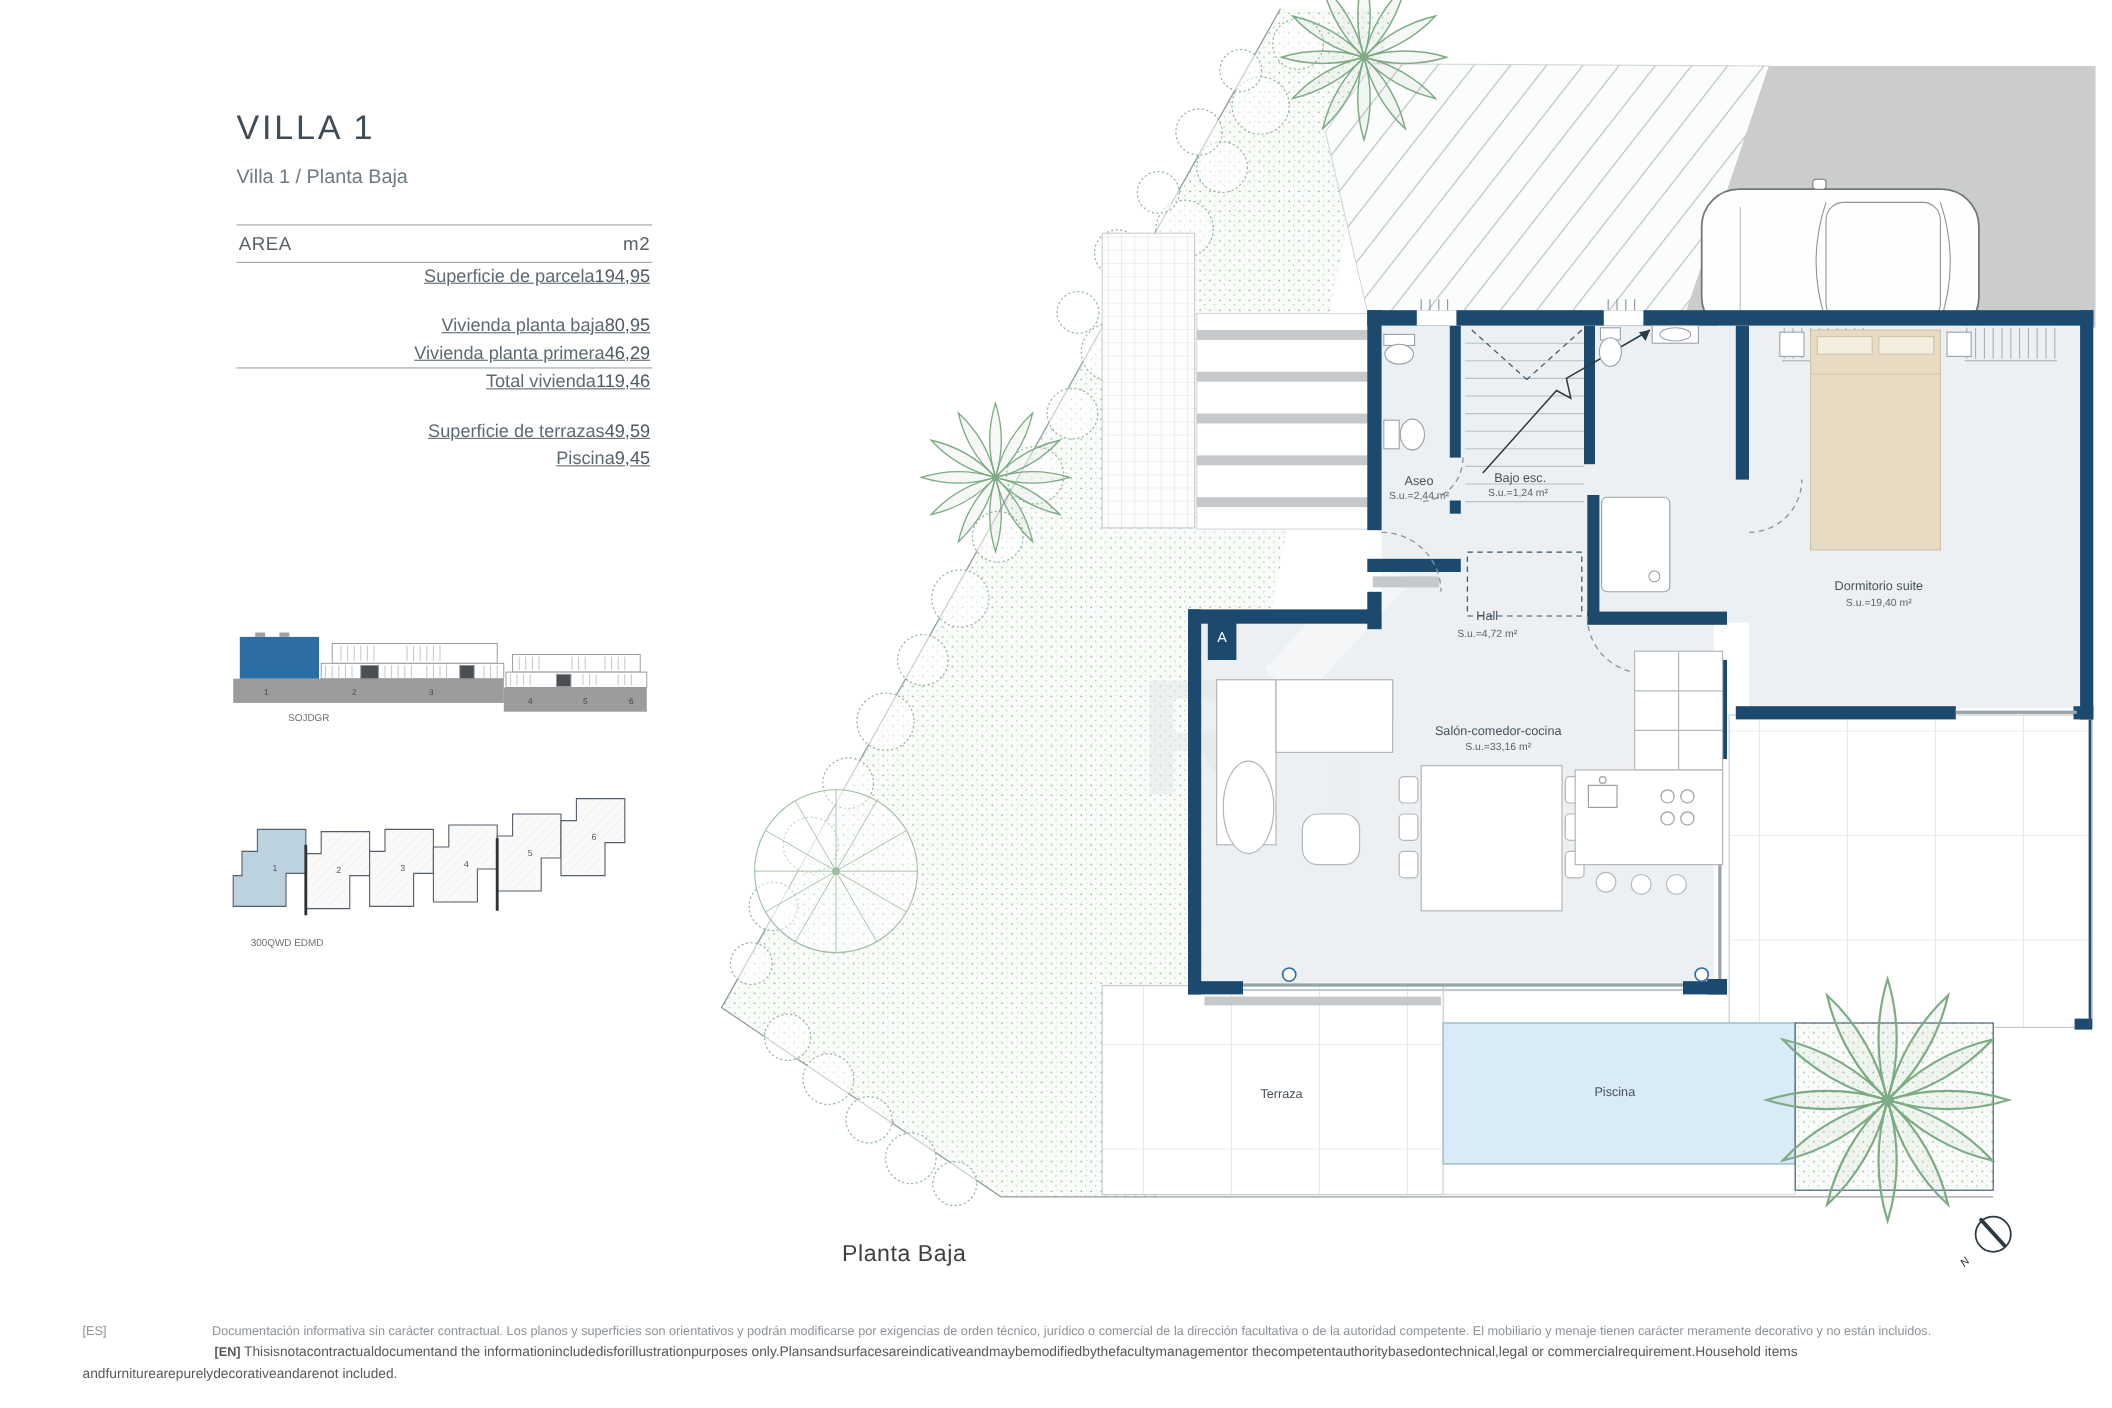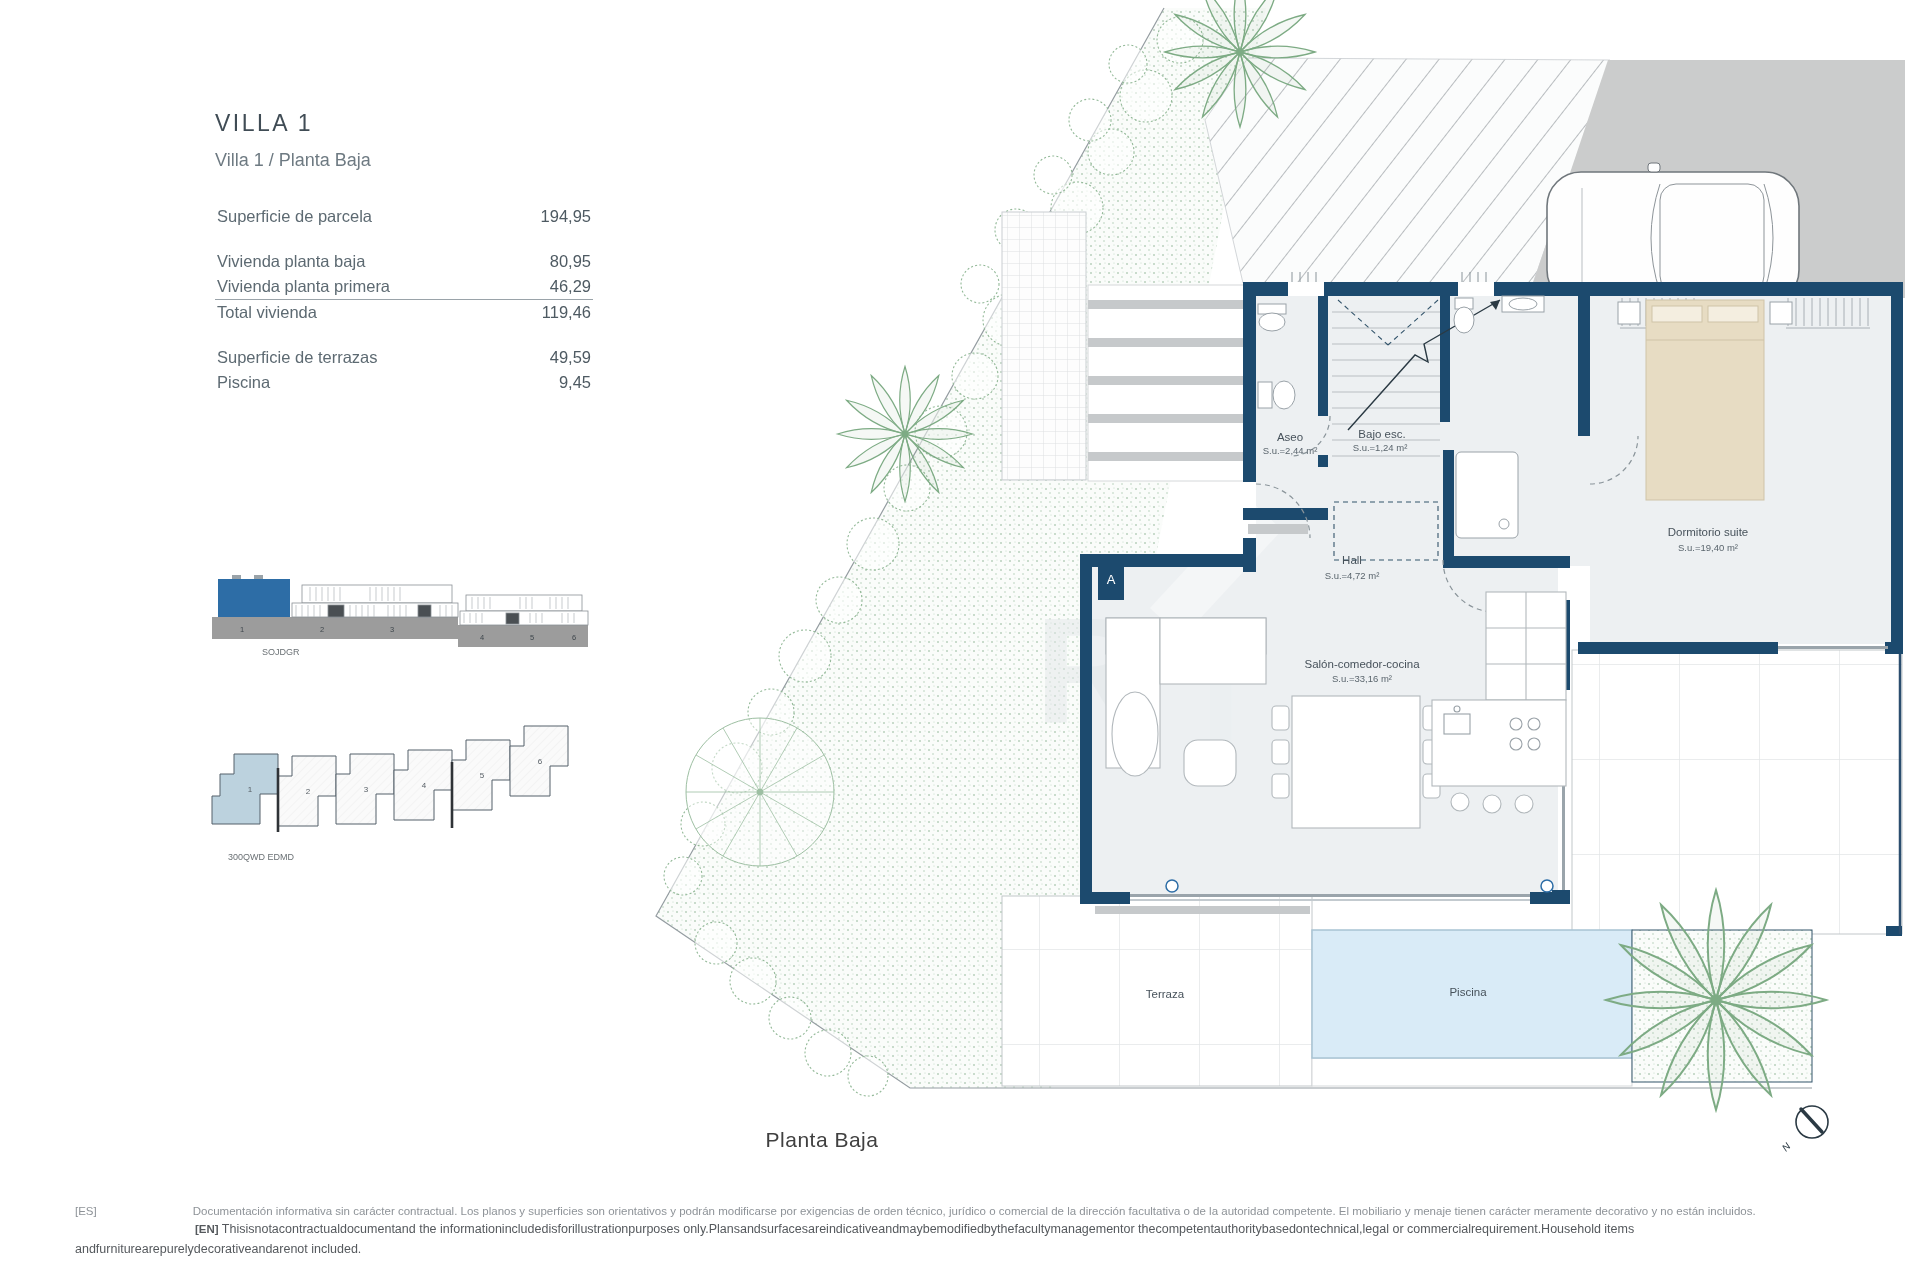--- a/index.html
+++ b/index.html
@@ -1,28 +1,28 @@
 <!DOCTYPE html>
 <html><head>
 <meta charset="utf-8">
 <style>
   html,body{margin:0;padding:0;}
   body{
     width:1920px;height:1280px;position:relative;overflow:hidden;
     background:#ffffff;font-family:"Liberation Sans", sans-serif;
   }
   
-  .page-title{position:absolute;left:215px;top:110px;font-size:23px;letter-spacing:2.5px;
+  .page-title{position:absolute;left:215px;top:98px;font-size:31px;letter-spacing:2.5px;
     color:#404c55;font-weight:500;}
   .page-subtitle{position:absolute;left:215px;top:150px;font-size:18px;color:#6e7a82;}
   .area-table{position:absolute;left:215px;top:204px;width:378px;color:#5d6a72;}
   .at-header{display:flex;justify-content:space-between;border-top:1.5px solid #9aa3a9;
     border-bottom:1.5px solid #9aa3a9;padding:7px 2px 6px;font-size:17px;
     letter-spacing:.5px;color:#56626a;}
-  .at-row{display:flex;justify-content:space-between;padding:3px 2px;font-size:16.5px;}
+  .at-row{display:flex;justify-content:flex-end;padding:3px 2px;font-size:16.5px;text-decoration:underline;}
   .at-row .val{color:#4e5a62;}
   .at-row.underlined{border-bottom:1.5px solid #9aa3a9;}
   .at-sp{height:20px;}
   .diagram{position:absolute;}
   
   .plan-caption{position:absolute;left:722px;top:1128px;width:200px;text-align:center;
     font-size:21px;color:#404040;letter-spacing:.5px;}
   
   .disclaimer{position:absolute;left:75px;top:1202px;width:1772px;font-size:11.5px;
     line-height:1.58;color:#8e9398;}
@@ -35,20 +35,24 @@
   .room-area{font-size:9.5px;fill:#5a656d;}
   .tree{stroke:#93b998;stroke-width:1.1;stroke-dasharray:2 2.2;fill:rgba(255,255,255,0.55);}
 </style>
 </head>
 <body>
 
 <div class="page-title">VILLA 1</div>
 <div class="page-subtitle">Villa 1 / Planta Baja</div>
 
 <div class="area-table">
+  <div class="at-header">
+    <span>AREA</span>
+    <span>m2</span>
+  </div>
   <div class="at-row">
     <span>Superficie de parcela</span>
     <span class="val">194,95</span>
   </div>
   <div class="at-sp"></div>
   <div class="at-row">
     <span>Vivienda planta baja</span>
     <span class="val">80,95</span>
   </div>
   <div class="at-row underlined">

